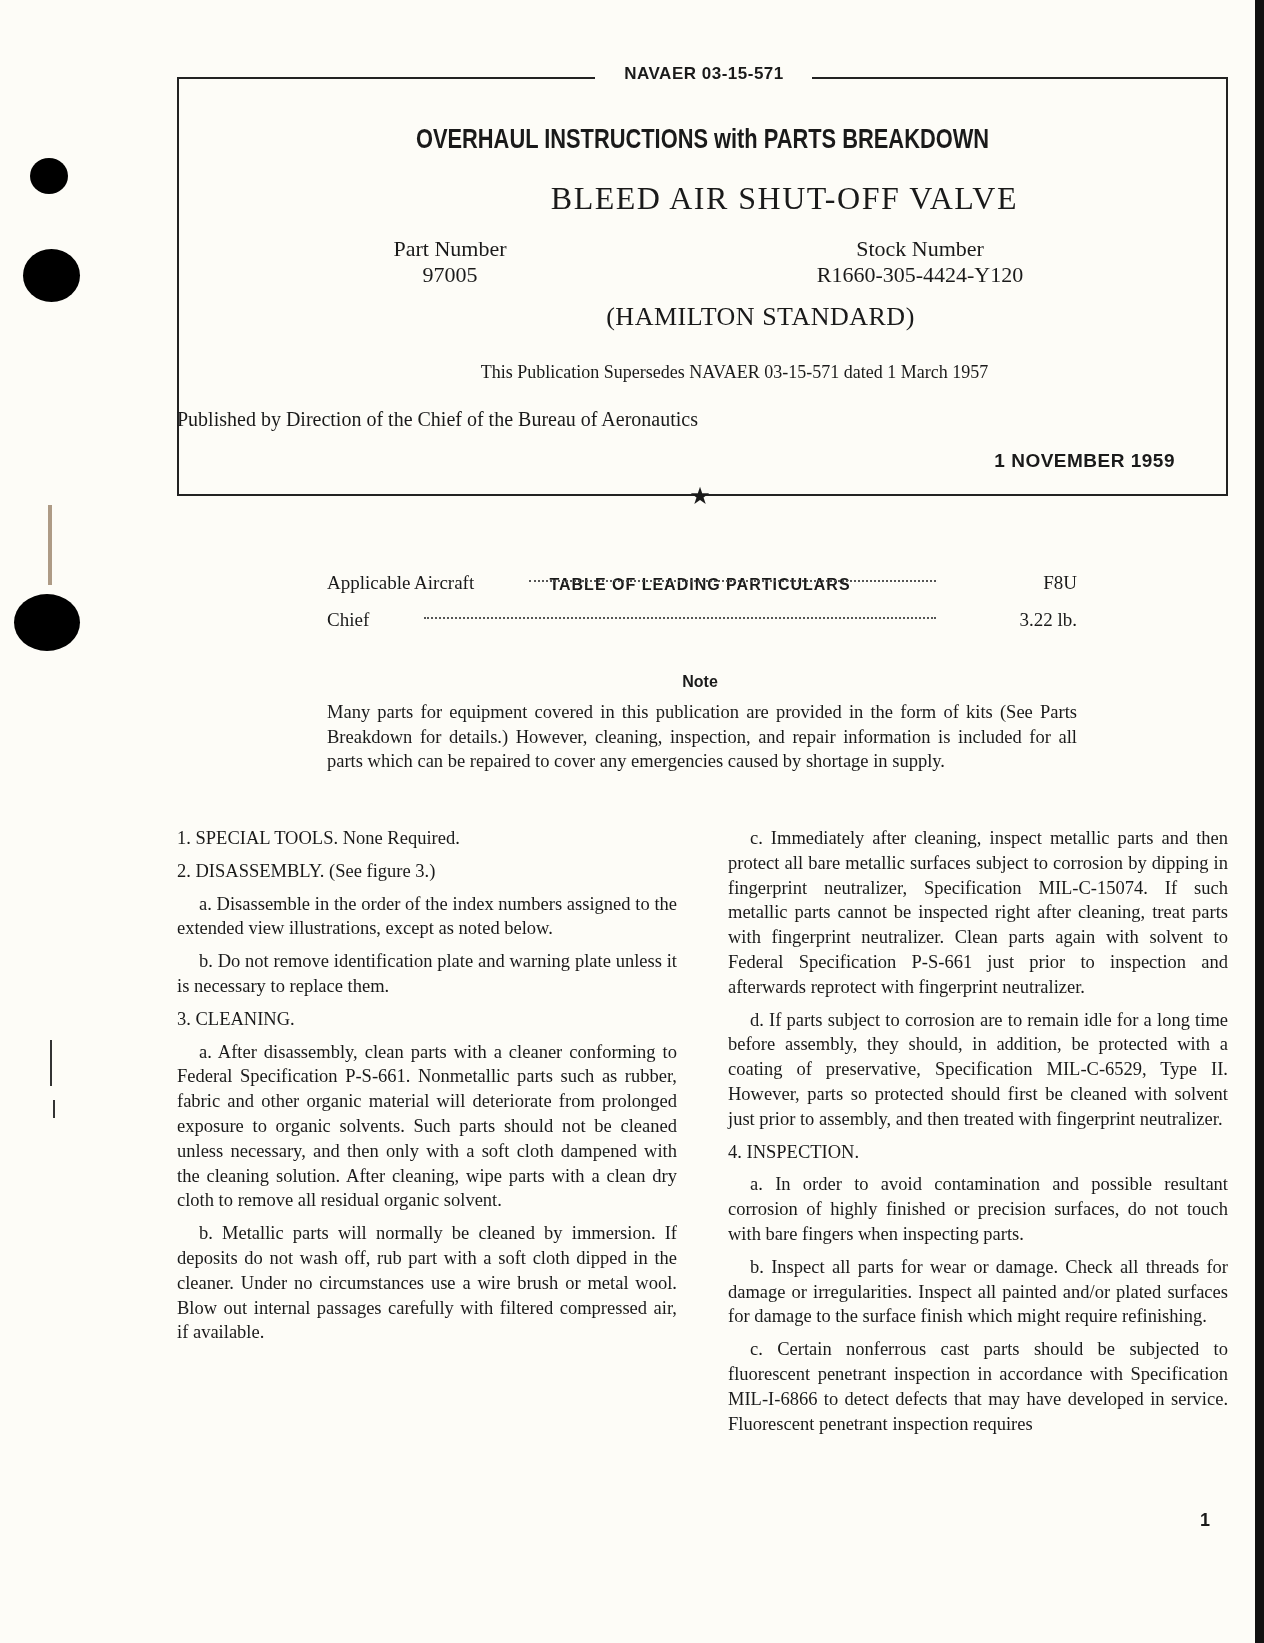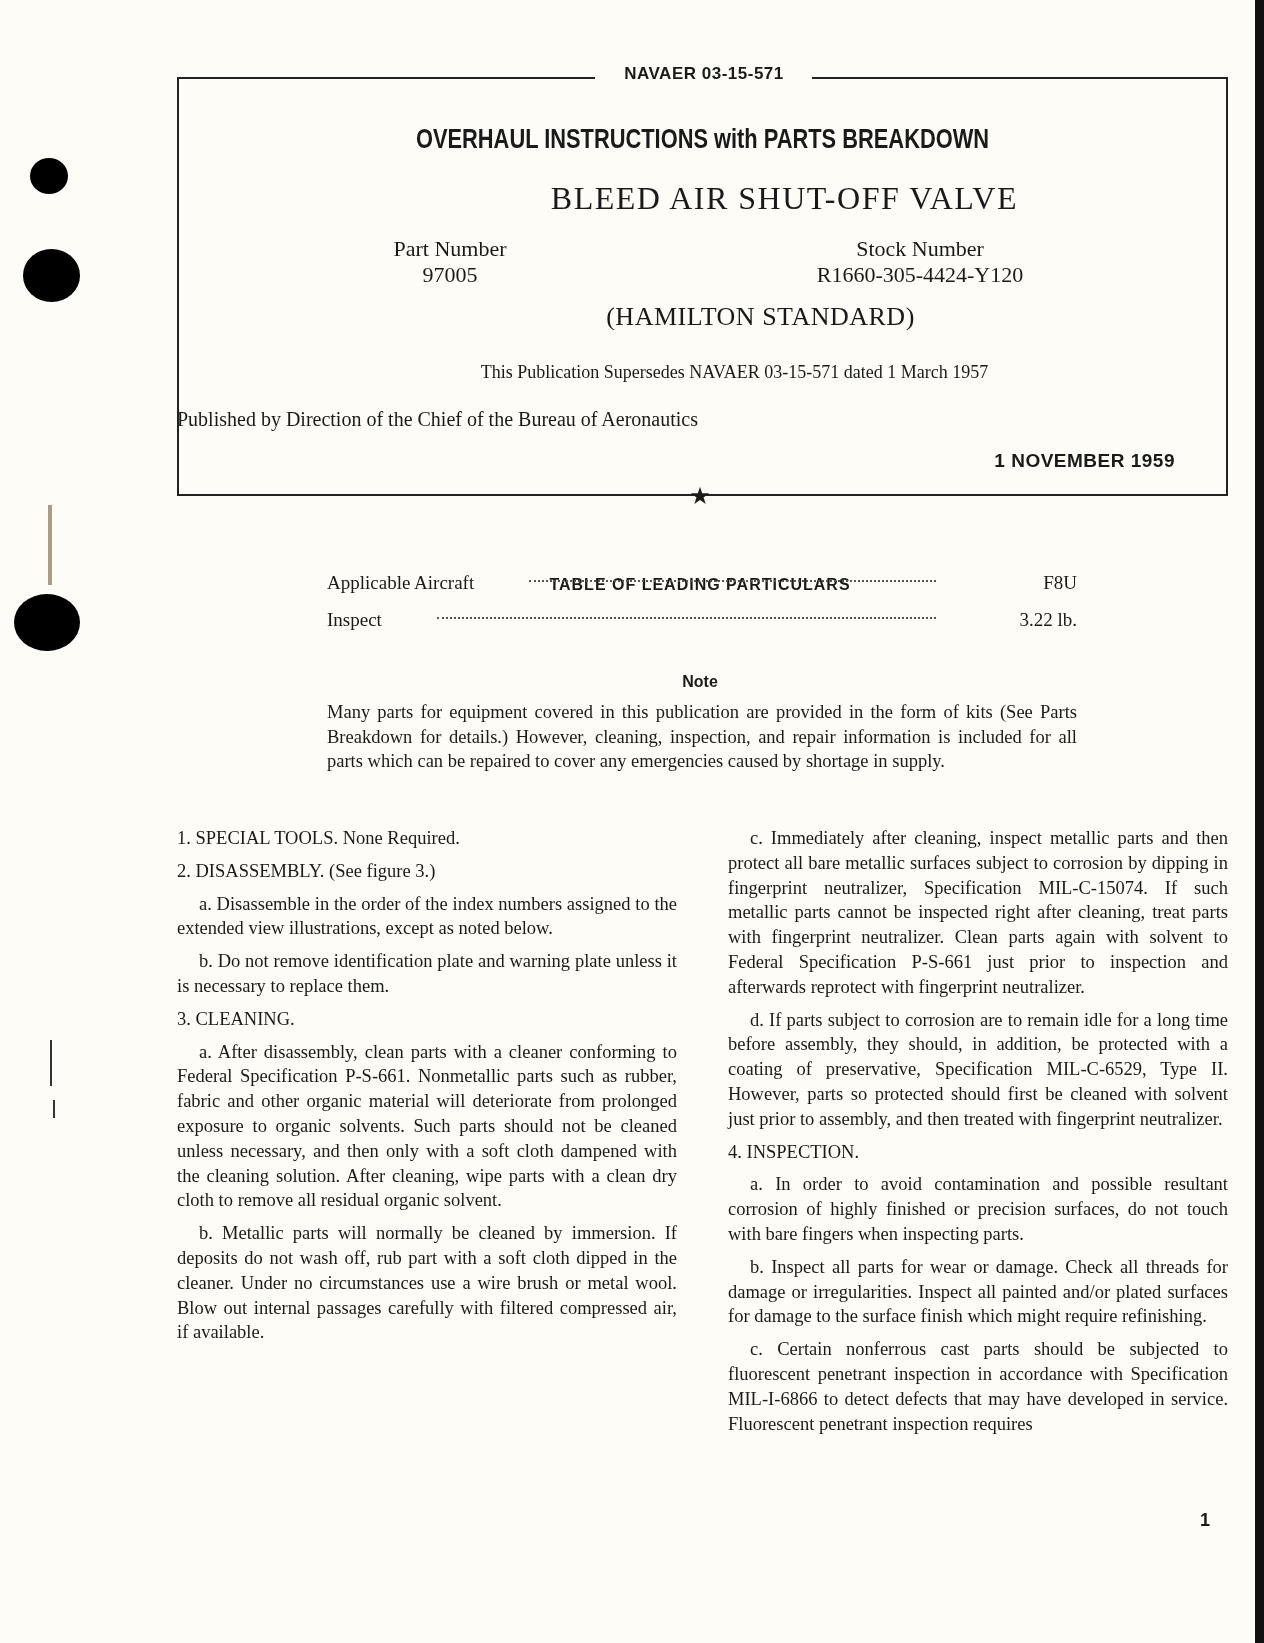--- a/index.html
+++ b/index.html
@@ -112,21 +112,21 @@
 
 <div class="star">★</div>
 
 <div class="tlp-title">TABLE OF LEADING PARTICULARS</div>
 <div class="tlp-row" style="top:570px;">
   <span class="lbl">Applicable Aircraft</span>
   <span class="dots"></span>
   <span class="val">F8U</span>
 </div>
 <div class="tlp-row" style="top:607px;">
-  <span class="lbl">Inspect</span>
+  <span class="lbl">Chief</span>
   <span class="dots"></span>
   <span class="val">3.22 lb.</span>
 </div>
 
 <div class="note-title">Note</div>
 <div class="note-body">Many parts for equipment covered in this publication are provided in the form of kits (See Parts Breakdown for details.) However, cleaning, inspection, and repair information is included for all parts which can be repaired to cover any emergencies caused by shortage in supply.</div>
 
 <div class="col col-left">
   <p class="heading">1. SPECIAL TOOLS. None Required.</p>
   <p class="heading">2. DISASSEMBLY. (See figure 3.)</p>

